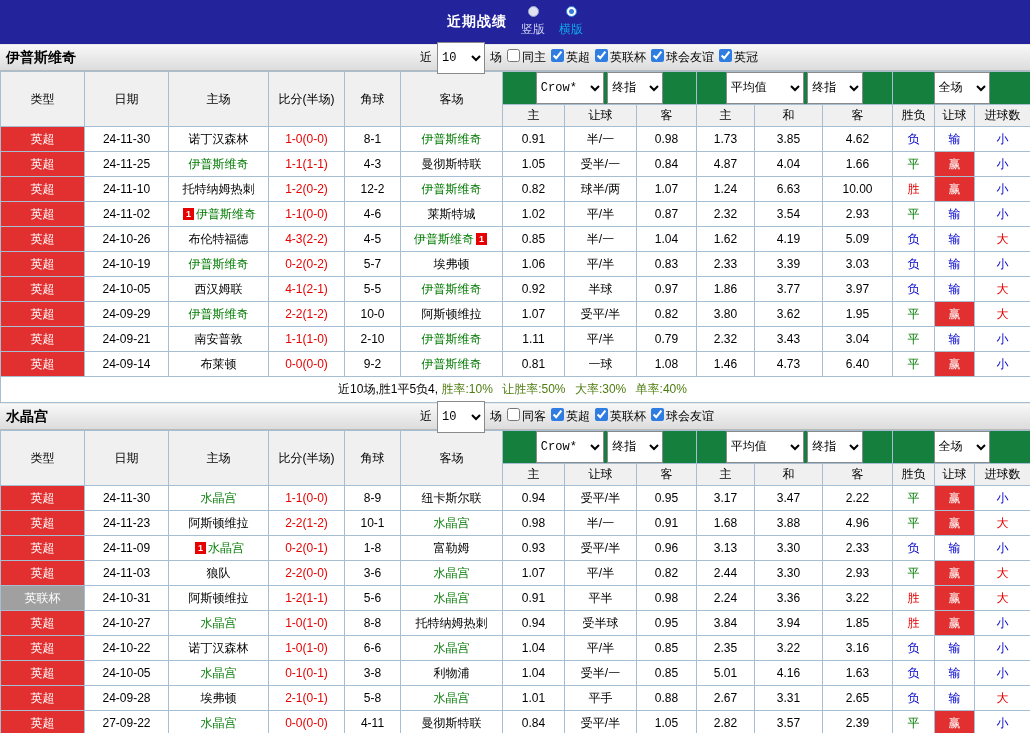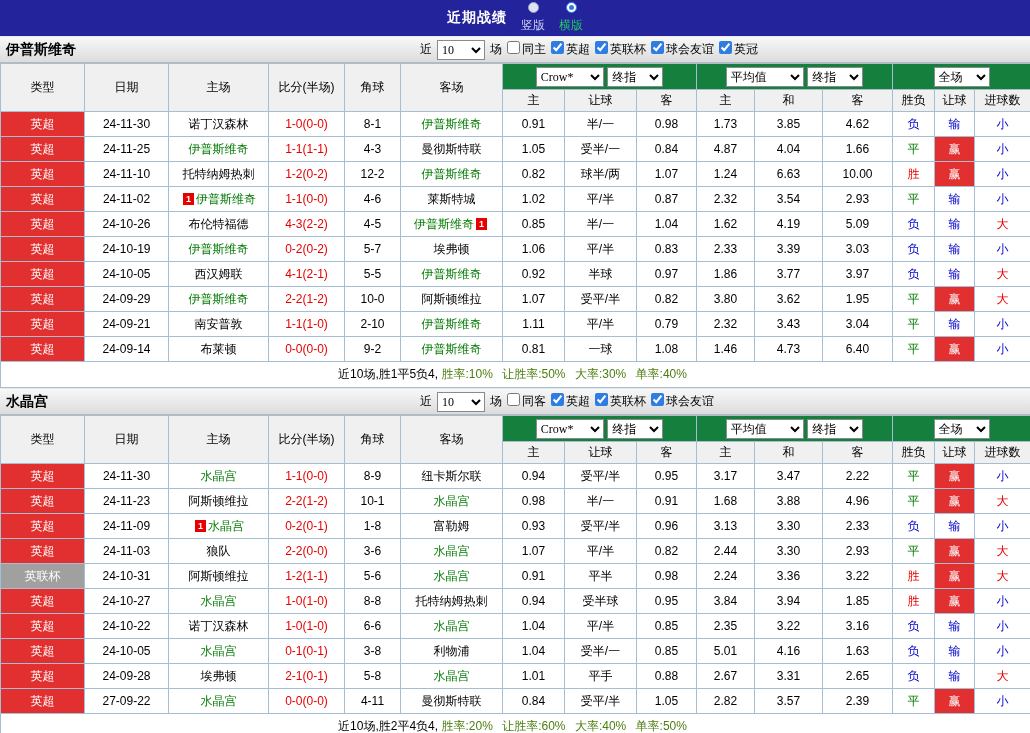--- a/index.html
+++ b/index.html
@@ -3,41 +3,41 @@
 <meta charset="utf-8">
 <style>
   * { margin:0; padding:0; box-sizing:border-box; }
   body {
     width:1030px;
     font-family:"Liberation Sans","DejaVu Sans",sans-serif;
     background:#fff; color:#000;
   }
   
   .topbar {
-    height:36px; background:#23239b;
+    height:44px; background:#23239b;
     display:flex; align-items:center; justify-content:center; gap:14px;
   }
   .topbar-title { color:#fff; font-weight:bold; font-size:14px; letter-spacing:1px; }
   .radio-opt { display:inline-flex; align-items:center; gap:4px; font-size:12px; color:#c9cdf0; cursor:pointer;flex-direction:column; }
-  .radio-opt.selected { color:#22c55e; }
+  .radio-opt.selected { color:#0ea5e9; }
   .radio-dot { width:11px; height:11px; border-radius:50%; background:#dfe3f2; border:1px solid #9aa0c8; position:relative; display:inline-block; }
   .radio-opt.selected .radio-dot { background:#fff; border-color:#2f7de1; }
   .radio-opt.selected .radio-dot::after { content:""; position:absolute; left:2px; top:2px; width:5px; height:5px; border-radius:50%; background:#2f7de1; }
   
   .section-strip {
     position:relative; height:27px;
     background:linear-gradient(#f8f8f8,#dcdcdc);
     border-top:1px solid #e9e9e9; border-bottom:1px solid #b9b9b9;
     display:flex; align-items:center;
   }
   .team-name { font-size:14px; font-weight:bold; margin-left:6px; }
   .filter-bar { position:absolute; left:420px; display:flex; align-items:center; gap:5px; font-size:12px; white-space:nowrap; }
   .chk { display:inline-flex; align-items:flex-start; gap:2px; cursor:pointer; }
   input[type=checkbox] { width:13px; height:13px; accent-color:#2f7de1; }
-  select { font-size:12px; height:20px; font-family:Liberation Serif, serif; background:#fff; border:1px solid #8a8a8a; }
+  select { font-size:12px; height:32px; font-family:Liberation Mono, monospace; background:#fff; border:1px solid #8a8a8a; }
   .sel-count { width:48px; }
   .sel-sm { width:56px; }
   .sel-md { width:68px; }
   .sel-lg { width:78px; }
   
   table { width:1030px; border-collapse:collapse; table-layout:fixed; }
   th, td {
     border:1px solid #a6bed4; font-size:12px; text-align:center;
     padding:0 2px; overflow:hidden; white-space:nowrap; vertical-align:middle;
   }

